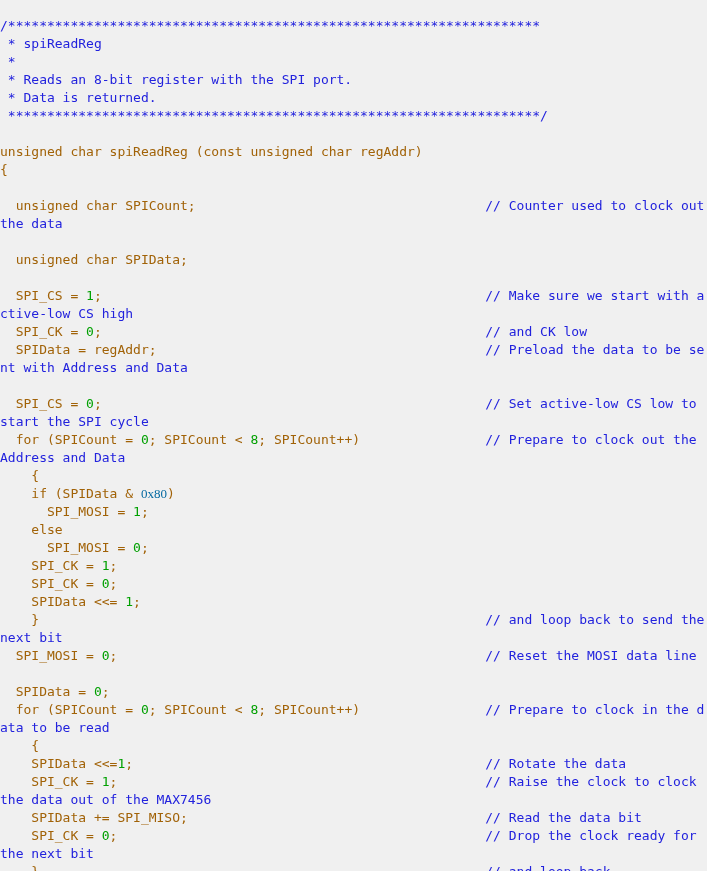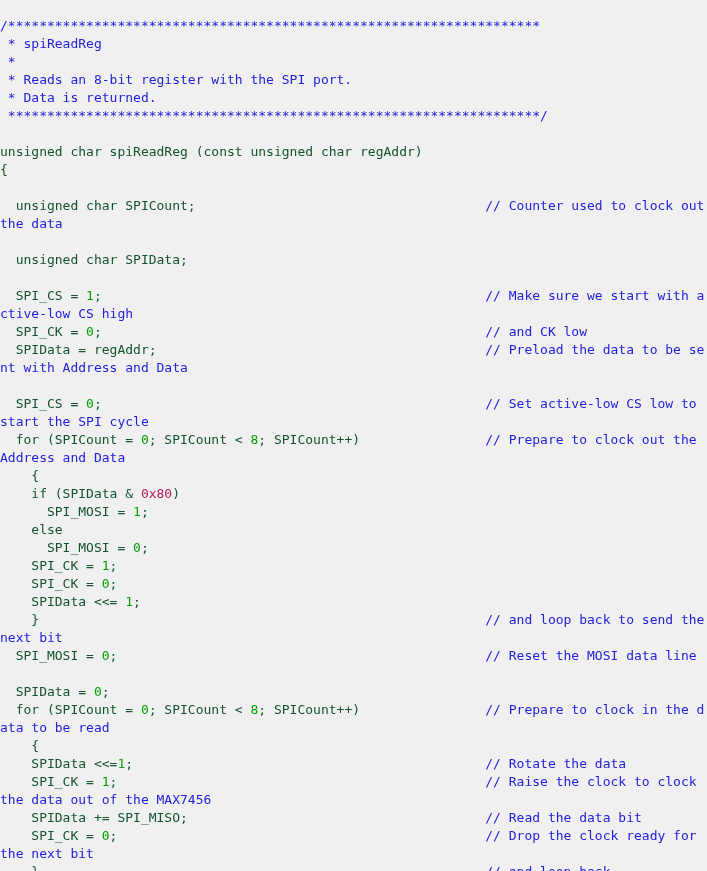--- a/index.html
+++ b/index.html
@@ -20,19 +20,19 @@
     white-space: pre-wrap;
     word-break: break-all;
     color: #333333;
   }
   .ln {
     display: block;
     min-height: 18px;
   }
   .cmt  { color: #2222dd; }
   .num  { color: #00a000; }
-  .hex  { color: #be185d; }
-  .code { color: #14532d; }
+  .hex  { color: #0369a1; font-family: Liberation Serif, serif; }
+  .code { color: #a16207; }
 </style>
 </head>
 <body>
 
 <pre id="code-listing"><span class="ln"><span class="cmt">/********************************************************************</span></span><span class="ln"><span class="cmt"> * spiReadReg</span></span><span class="ln"><span class="cmt"> *</span></span><span class="ln"><span class="cmt"> * Reads an 8-bit register with the SPI port.</span></span><span class="ln"><span class="cmt"> * Data is returned.</span></span><span class="ln"><span class="cmt"> ********************************************************************/</span></span><span class="ln">&nbsp;</span><span class="ln"><span class="code">unsigned char spiReadReg (const unsigned char regAddr)</span></span><span class="ln"><span class="code">{</span></span><span class="ln">&nbsp;</span><span class="ln"><span class="code">  unsigned char SPICount;</span><span class="code">                                     </span><span class="cmt">// Counter used to clock out the data</span></span><span class="ln">&nbsp;</span><span class="ln"><span class="code">  unsigned char SPIData;</span></span><span class="ln">&nbsp;</span><span class="ln"><span class="code">  SPI_CS = </span><span class="num">1</span><span class="code">;</span><span class="code">                                                 </span><span class="cmt">// Make sure we start with active-low CS high</span></span><span class="ln"><span class="code">  SPI_CK = </span><span class="num">0</span><span class="code">;</span><span class="code">                                                 </span><span class="cmt">// and CK low</span></span><span class="ln"><span class="code">  SPIData = regAddr;</span><span class="code">                                          </span><span class="cmt">// Preload the data to be sent with Address and Data</span></span><span class="ln">&nbsp;</span><span class="ln"><span class="code">  SPI_CS = </span><span class="num">0</span><span class="code">;</span><span class="code">                                                 </span><span class="cmt">// Set active-low CS low to start the SPI cycle</span></span><span class="ln"><span class="code">  for (SPICount = </span><span class="num">0</span><span class="code">; SPICount &lt; </span><span class="num">8</span><span class="code">; SPICount++)</span><span class="code">                </span><span class="cmt">// Prepare to clock out the Address and Data</span></span><span class="ln"><span class="code">    {</span></span><span class="ln"><span class="code">    if (SPIData &amp; </span><span class="hex">0x80</span><span class="code">)</span></span><span class="ln"><span class="code">      SPI_MOSI = </span><span class="num">1</span><span class="code">;</span></span><span class="ln"><span class="code">    else</span></span><span class="ln"><span class="code">      SPI_MOSI = </span><span class="num">0</span><span class="code">;</span></span><span class="ln"><span class="code">    SPI_CK = </span><span class="num">1</span><span class="code">;</span></span><span class="ln"><span class="code">    SPI_CK = </span><span class="num">0</span><span class="code">;</span></span><span class="ln"><span class="code">    SPIData &lt;&lt;= </span><span class="num">1</span><span class="code">;</span></span><span class="ln"><span class="code">    }</span><span class="code">                                                         </span><span class="cmt">// and loop back to send the next bit</span></span><span class="ln"><span class="code">  SPI_MOSI = </span><span class="num">0</span><span class="code">;</span><span class="code">                                               </span><span class="cmt">// Reset the MOSI data line</span></span><span class="ln">&nbsp;</span><span class="ln"><span class="code">  SPIData = </span><span class="num">0</span><span class="code">;</span></span><span class="ln"><span class="code">  for (SPICount = </span><span class="num">0</span><span class="code">; SPICount &lt; </span><span class="num">8</span><span class="code">; SPICount++)</span><span class="code">                </span><span class="cmt">// Prepare to clock in the data to be read</span></span><span class="ln"><span class="code">    {</span></span><span class="ln"><span class="code">    SPIData &lt;&lt;=</span><span class="num">1</span><span class="code">;</span><span class="code">                                             </span><span class="cmt">// Rotate the data</span></span><span class="ln"><span class="code">    SPI_CK = </span><span class="num">1</span><span class="code">;</span><span class="code">                                               </span><span class="cmt">// Raise the clock to clock the data out of the MAX7456</span></span><span class="ln"><span class="code">    SPIData += SPI_MISO;</span><span class="code">                                      </span><span class="cmt">// Read the data bit</span></span><span class="ln"><span class="code">    SPI_CK = </span><span class="num">0</span><span class="code">;</span><span class="code">                                               </span><span class="cmt">// Drop the clock ready for the next bit</span></span><span class="ln"><span class="code">    }</span><span class="code">                                                         </span><span class="cmt">// and loop back</span></span></pre>
 
 </body></html>

